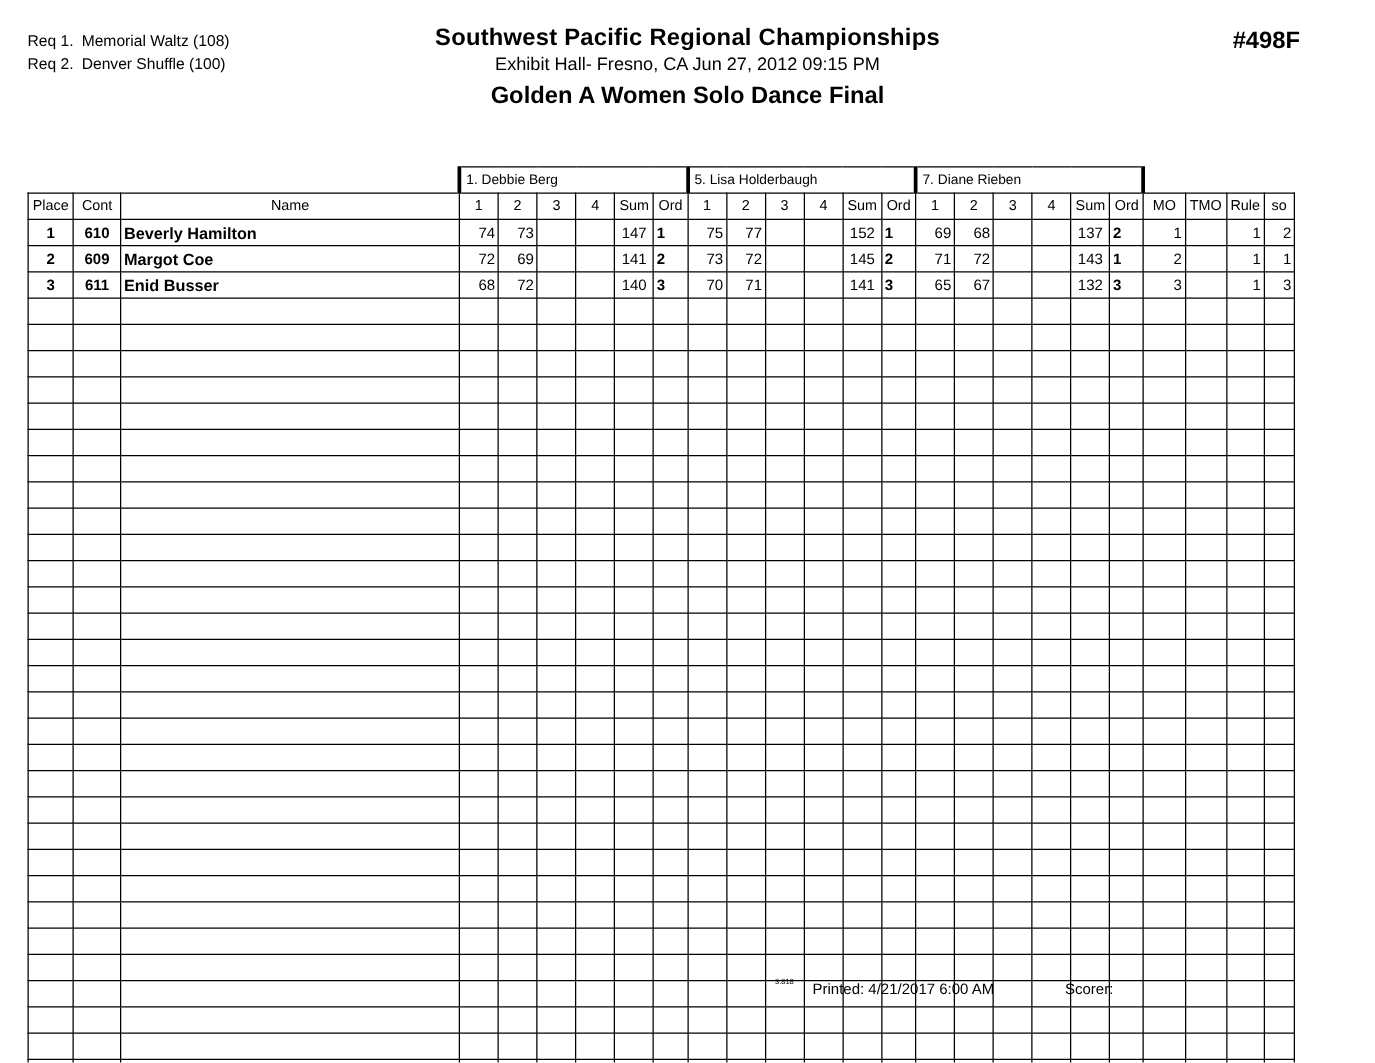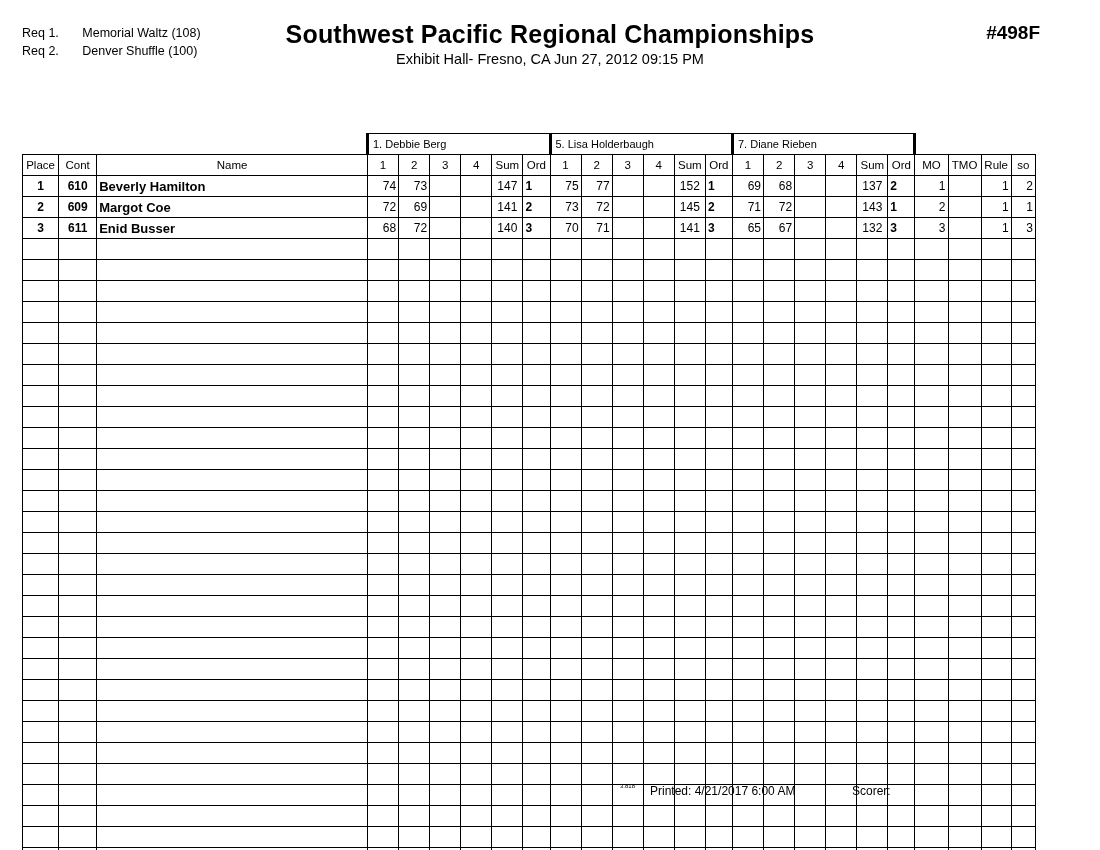--- a/index.html
+++ b/index.html
@@ -18,31 +18,31 @@
 
   
   .req-block {
     position: absolute;
     left: 22px;
     top: 24px;
     font-size: 12.5px;
     line-height: 18px;
   }
   .req-line { white-space: nowrap; }
-  .req-line .req-label { margin-right: 20px; text-align: center; }
+  .req-line .req-label { margin-right: 3px; text-align: center; }
 
   .title-block {
     position: absolute;
     left: 0;
     top: 20px;
     width: 1100px;
     text-align: center;
   }
   .title-main {
-    font-size: 25px;
+    font-size: 19px;
     font-weight: bold;
     letter-spacing: 0.2px;
   }
   .title-sub {
     font-size: 14.5px;
     margin-top: 2px;
   }
   .title-event {
     font-size: 19px;
     font-weight: bold;
@@ -149,20 +149,21 @@
   </div>
   <div class="req-line">
     <span class="req-label">Req  2.</span>
     <span>Denver Shuffle (100)</span>
   </div>
 </div>
 
 <div class="title-block">
   <div class="title-main">Southwest Pacific Regional Championships</div>
   <div class="title-sub">Exhibit Hall-  Fresno, CA  Jun 27, 2012  09:15 PM</div>
+  <div class="title-event">Golden A Women Solo Dance Final</div>
 </div>
 
 <div class="event-number">#498F</div>
 
 <div class="sheet">
   <table class="grid">
     <colgroup>
       <col style="width:36px">
         <col style="width:38px">
         <col style="width:270px">

